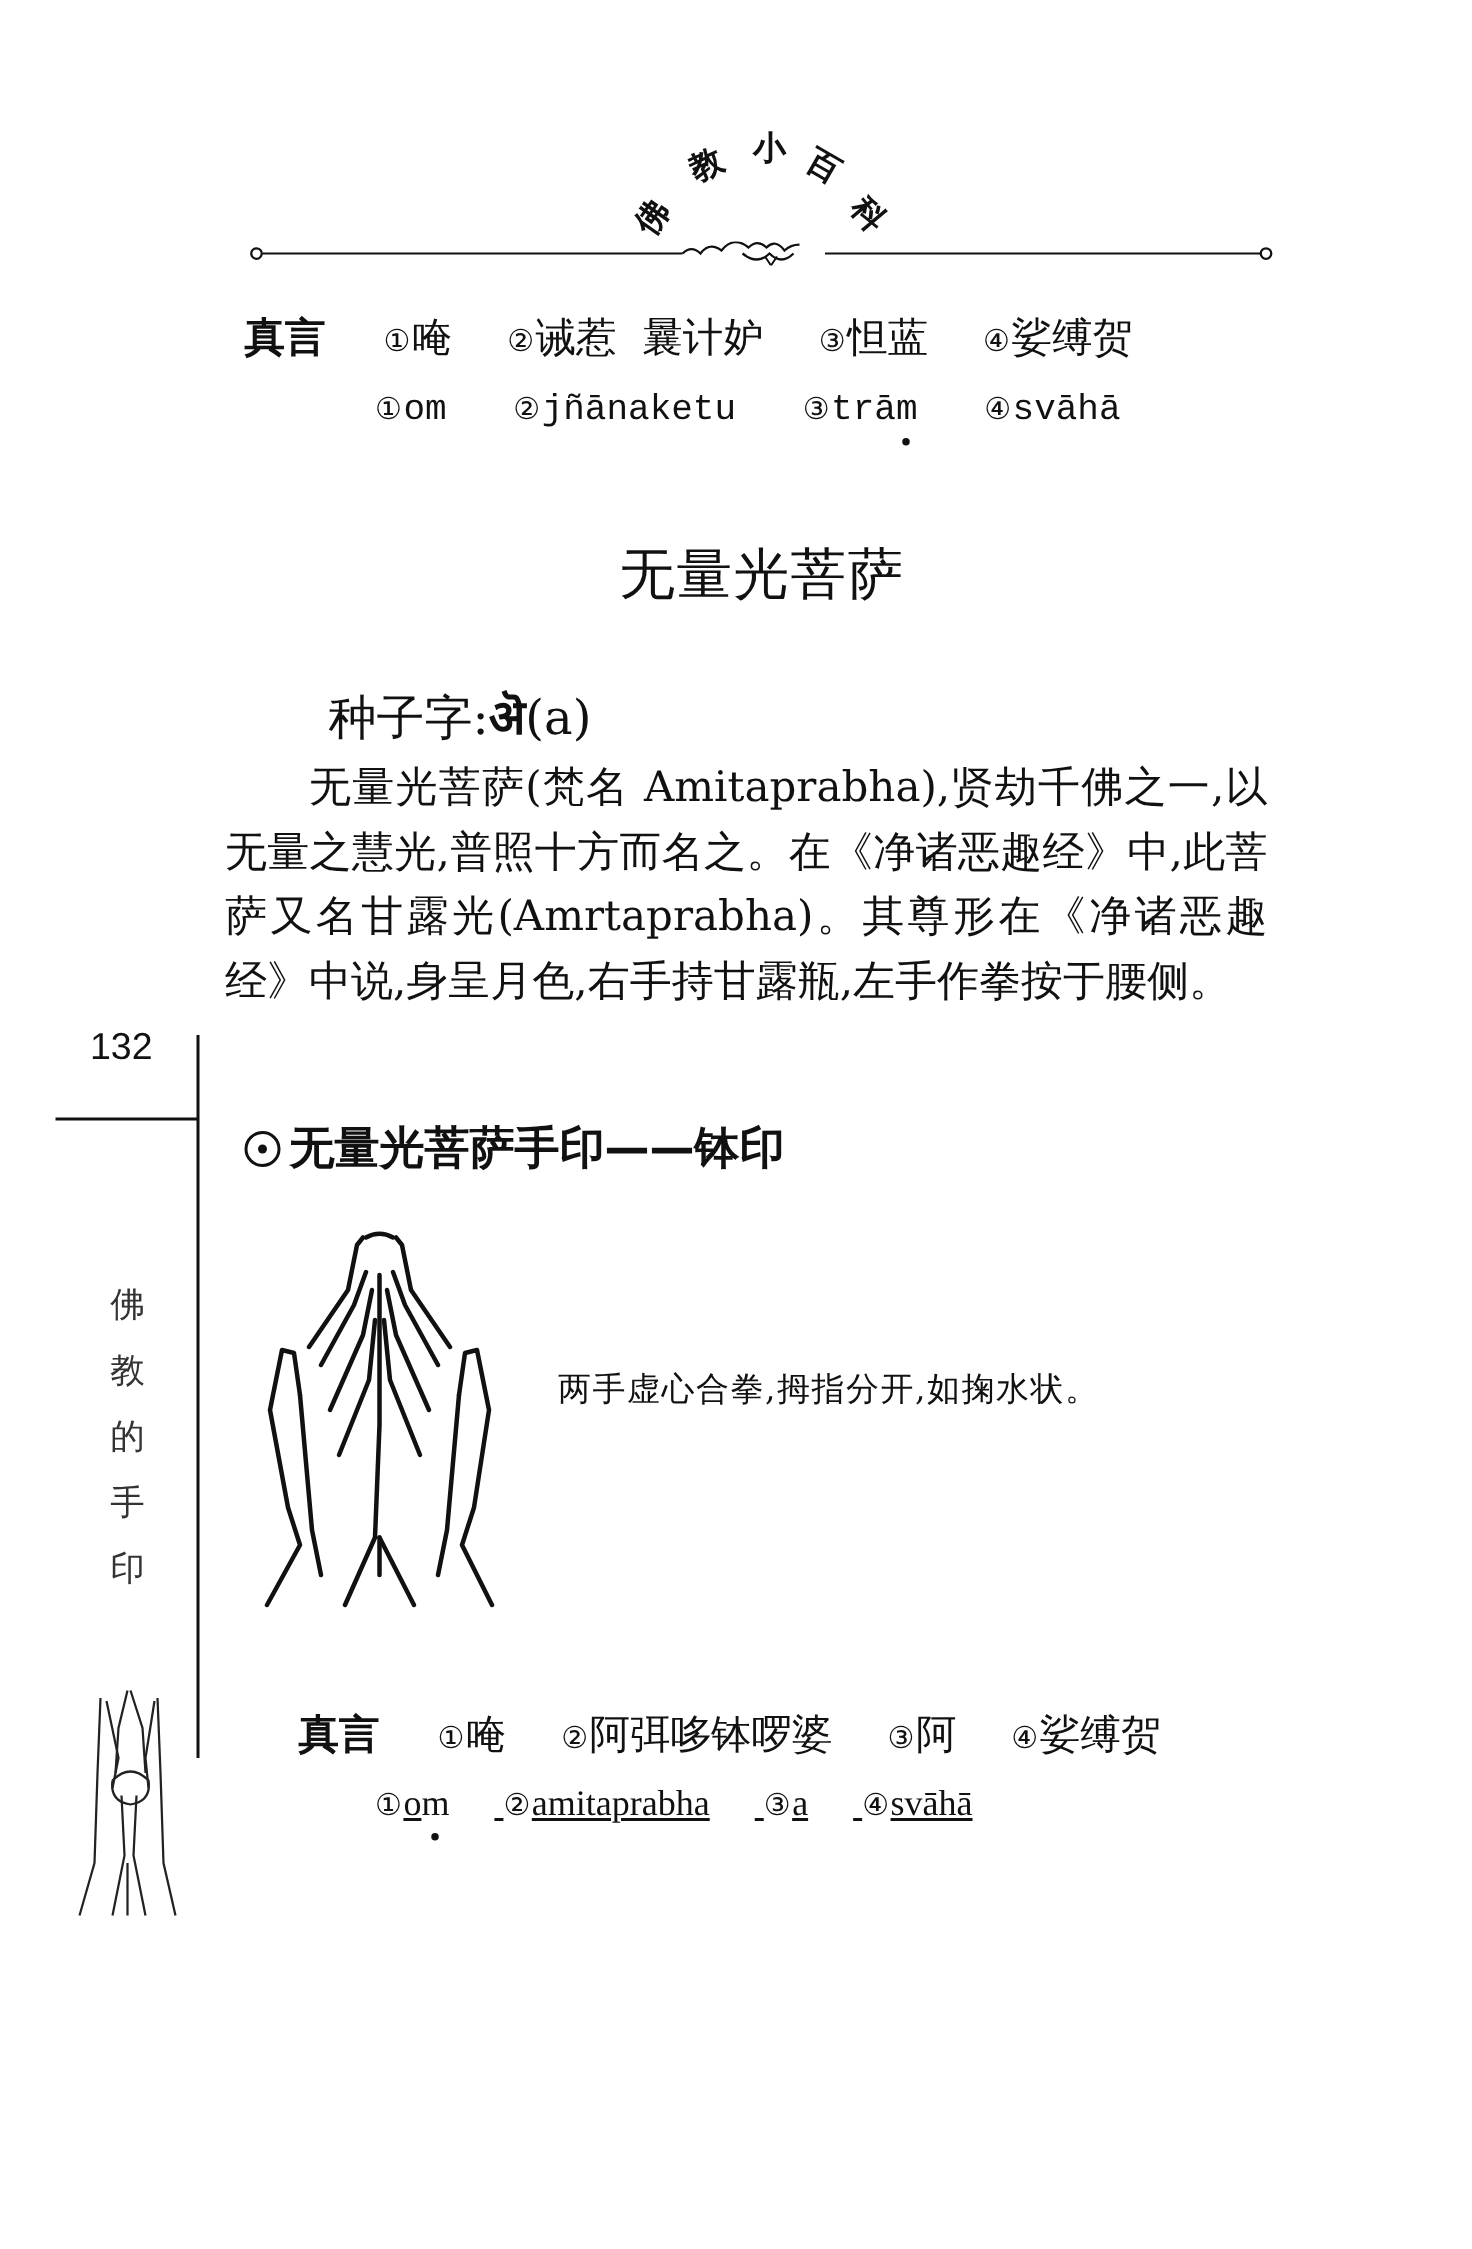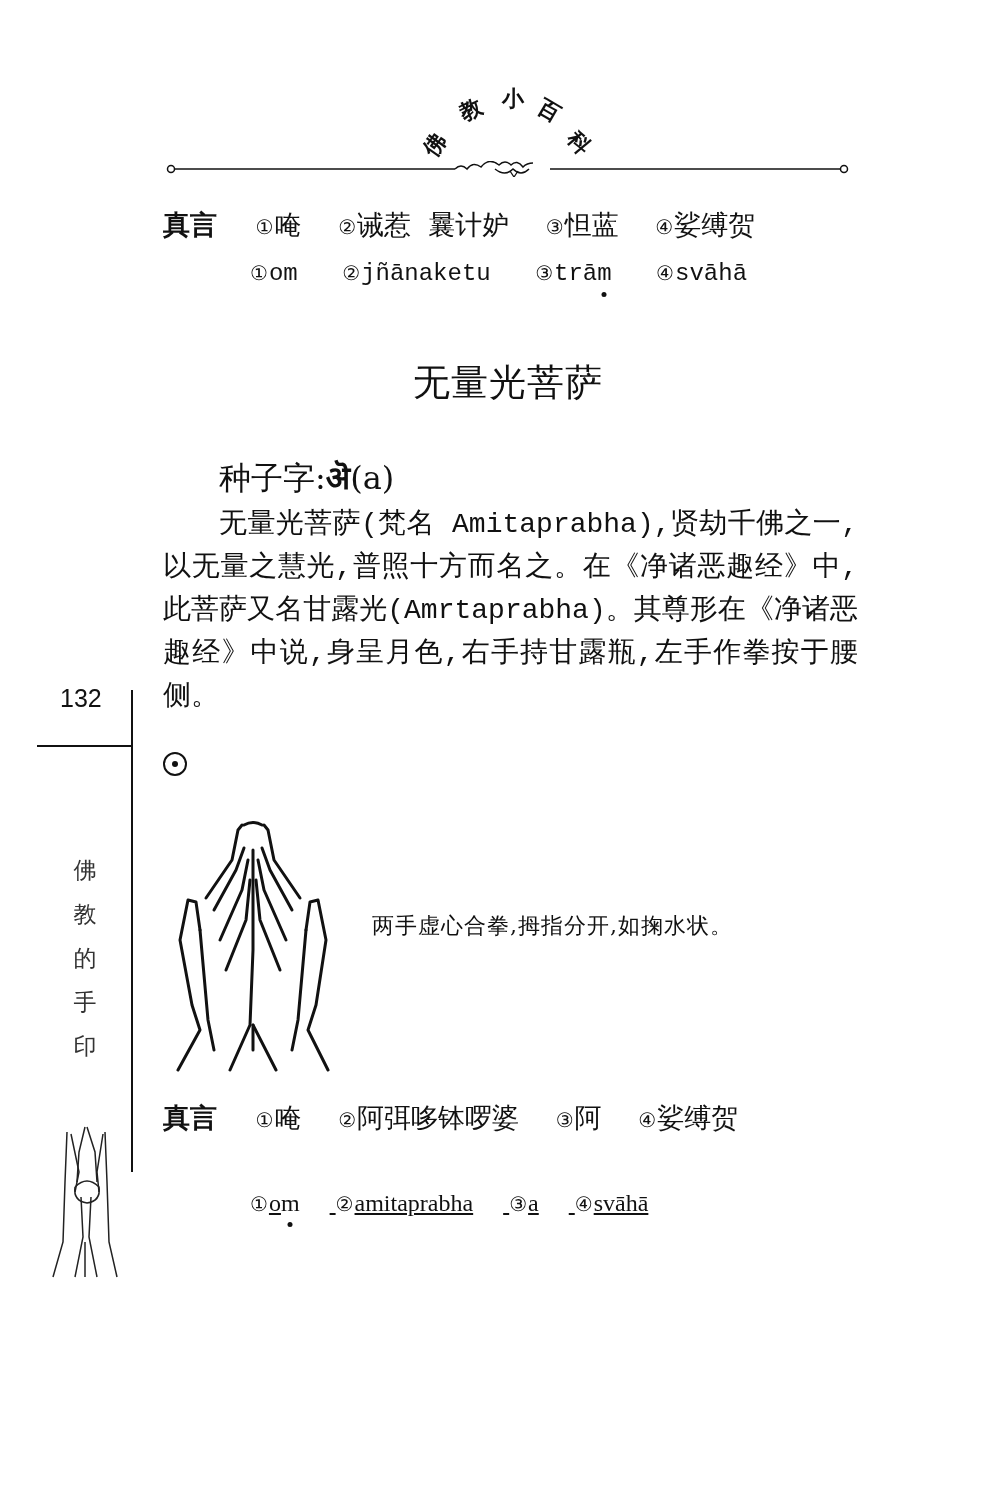--- a/index.html
+++ b/index.html
@@ -31,21 +31,21 @@
     background: #111; border-radius: 50%; transform: translateX(-50%);
   }
 
   
   .section-title {
     left: 0; width: 1016px; text-align: center; top: 358px;
     font-family: "DejaVu Sans", sans-serif; font-size: 37px; font-weight: normal; letter-spacing: 1px;
   }
 
   
-  .body-text { left: 163px; width: 695px; font-size: 28px; line-height: 43px; font-family: Liberation Mono, monospace; }
+  .body-text { left: 150px; width: 695px; font-size: 28px; line-height: 43px; }
   .body-text p { margin: 0; text-indent: 56px; text-align: justify; }
   .seed-line { left: 219px; top: 455px; font-size: 32px; }
   .seed-glyph { font-weight: bold; font-family: "DejaVu Sans", sans-serif; }
 
   
   .page-number { left: 60px; top: 684px; font-family: "Liberation Sans", sans-serif; font-size: 25px; }
   .margin-vline { left: 131px; top: 690px; width: 2px; height: 482px; background: #111; }
   .margin-hline { left: 37px; top: 745px; width: 95px; height: 2px; background: #111; }
   .margin-vertical {
     left: 70px; top: 848px; width: 30px; font-family: "DejaVu Sans", sans-serif;
@@ -129,21 +129,21 @@
     <path d="M58 22 L52 60 L54 80"></path>
     <path d="M60 20 L62 70 L64 130 L72 165"></path>
     <path d="M30 75 q12 -12 24 0 q2 14 -12 16 q-14 -2 -12 -16"></path>
     <path d="M36 85 L38 125 L30 165"></path>
     <path d="M46 85 L44 125 L52 165"></path>
     <path d="M40 130 L40 165"></path>
   </g>
 </svg>
 
 <div class="abs subheading">
-  <span class="circle-dot"></span>
+  <span class="circle-dot"></span><span>无量光菩萨手印——钵印</span>
 </div>
 
 <svg class="abs" style="left:170px;top:820px;" width="170" height="255" viewBox="0 0 170 255">
   <g fill="none" stroke="#111" stroke-width="3" stroke-linecap="round" stroke-linejoin="round">
 
     <path d="M8 250 L30 210 L22 185 L10 120 L18 80 L26 82 L30 110"></path>
     <path d="M30 110 L38 200 L44 230"></path>
 
     <path d="M158 250 L138 210 L146 185 L156 120 L148 80 L140 82 L136 110"></path>
     <path d="M136 110 L128 200 L122 230"></path>
@@ -160,21 +160,21 @@
 
     <path d="M83 30 L83 130 L80 205 L60 250"></path>
     <path d="M83 205 L106 250"></path>
     <path d="M83 205 L83 230"></path>
     <path d="M74 5 Q83 0 92 5"></path>
   </g>
 </svg>
 
 <div class="abs gesture-desc">两手虚心合拳,拇指分开,如掬水状。</div>
 
-<div class="abs mantra-row" style="top:1100px;">
+<div class="abs mantra-row" style="top:1138px;margin-left:36px;">
   <span class="mantra-label">真言</span>
   <span class="m-item"><span class="num">①</span><span>唵</span></span>
   <span class="m-item"><span class="num">②</span><span>阿弭哆钵啰婆</span></span>
   <span class="m-item"><span class="num">③</span><span>阿</span></span>
   <span class="m-item"><span class="num">④</span><span>娑缚贺</span></span>
 </div>
 <div class="abs roman-row" style="top:1190px;text-decoration:underline;">
   <span class="r-item"><span class="num">①</span><span>o</span><span class="underdot">m</span></span>
   <span class="r-item"><span class="num">②</span><span>amitaprabha</span></span>
   <span class="r-item"><span class="num">③</span><span>a</span></span>

